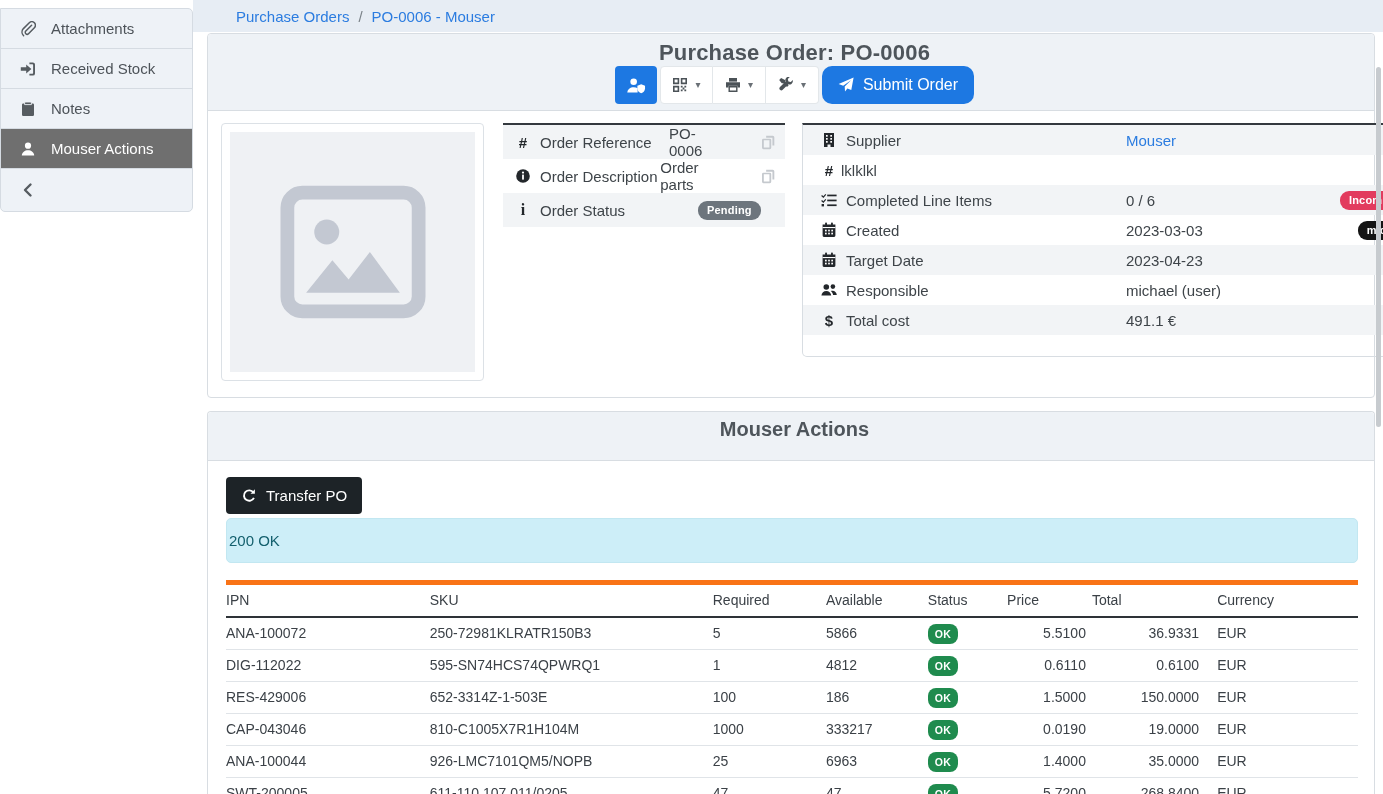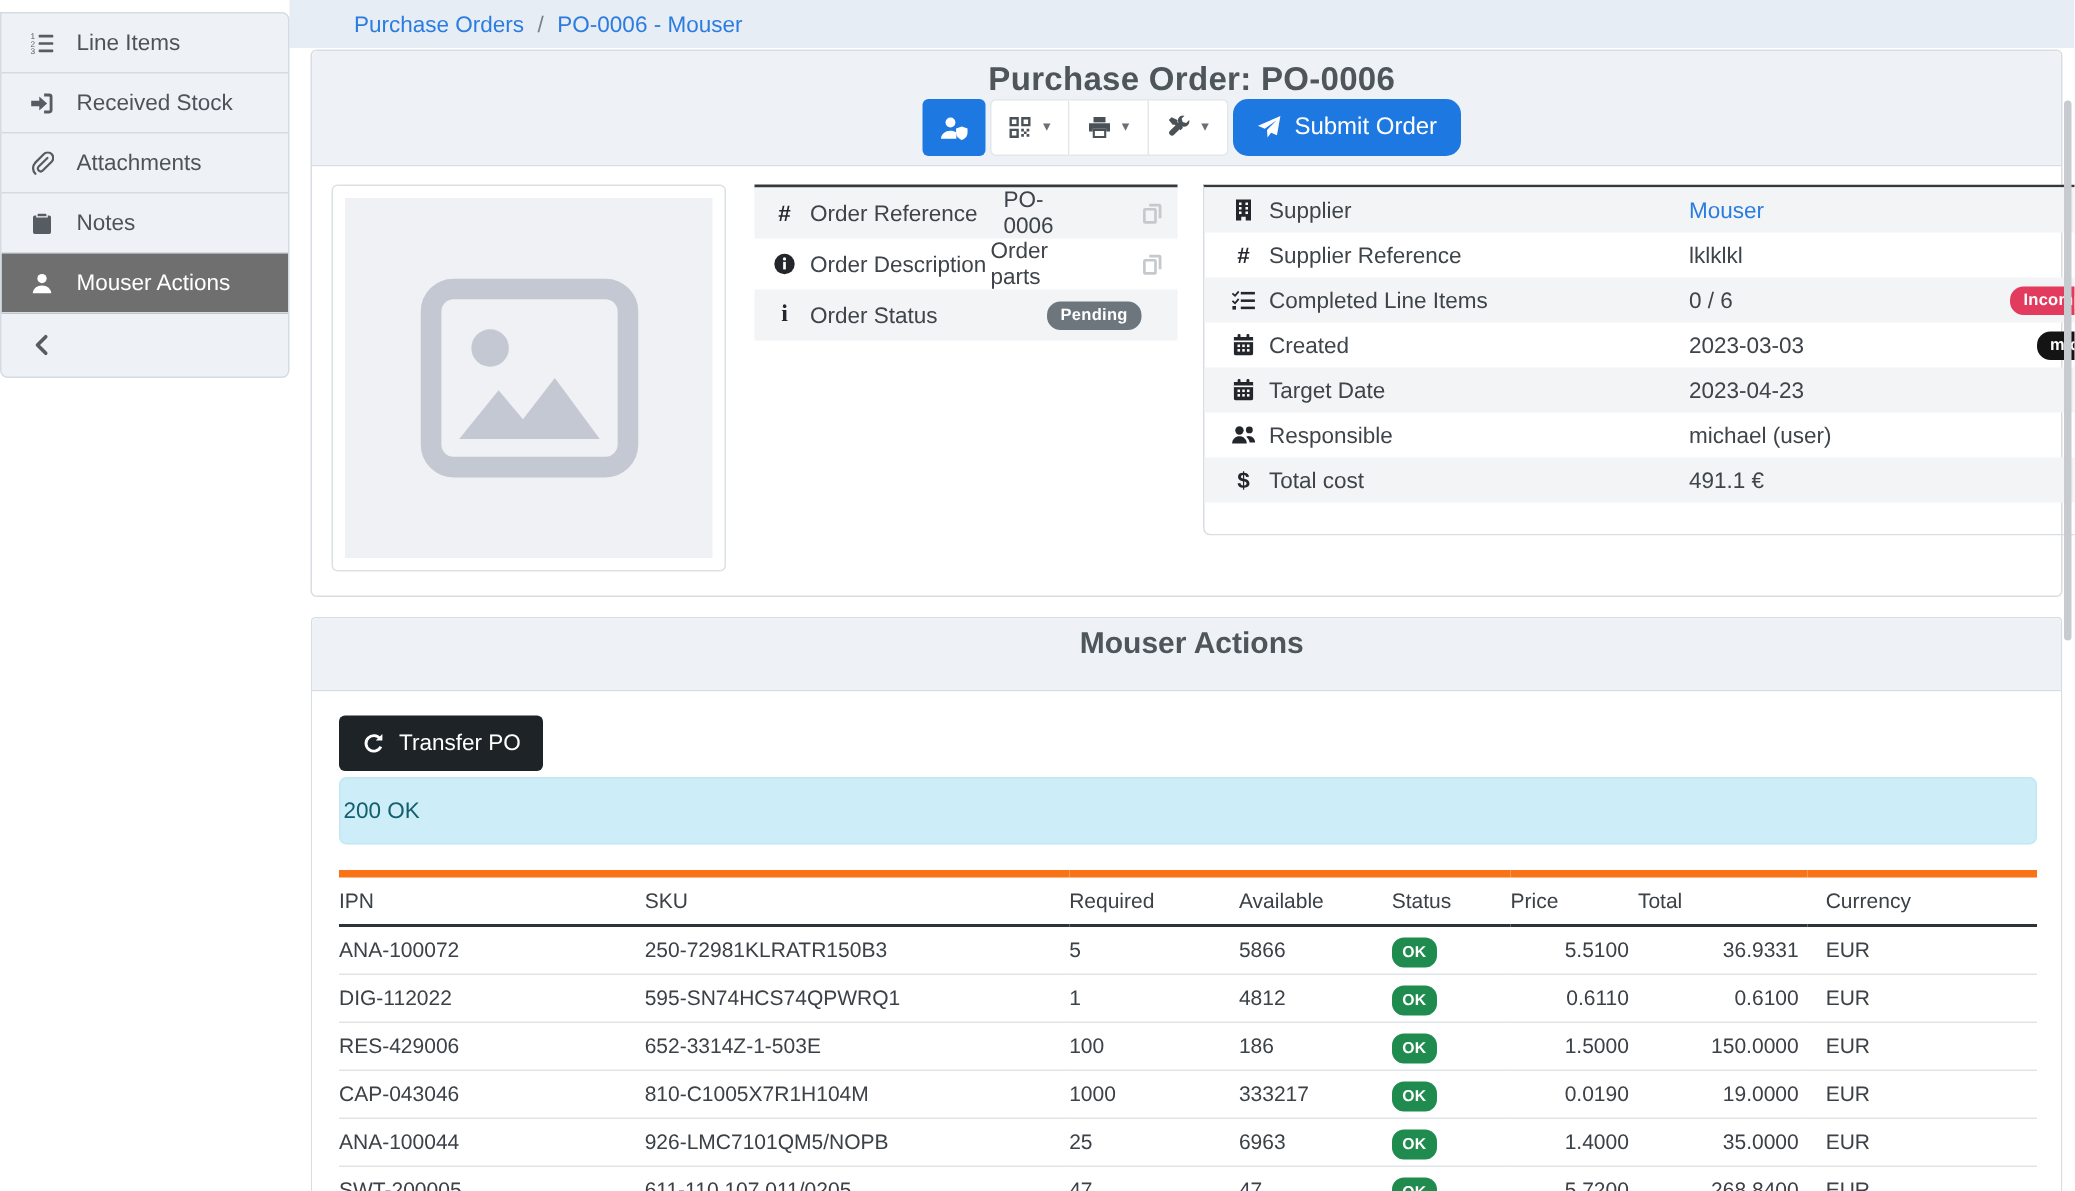--- a/index.html
+++ b/index.html
@@ -91,49 +91,36 @@
   .cur{padding-left:12px !important;}
   .ok-badge{padding:4px 7px;border-radius:8px;font-size:10.5px;}
 
   .scroll-thumb{position:absolute;right:2px;top:67px;width:5px;height:360px;border-radius:3px;background:#c7cbcf;cursor:grab;}
 </style>
 </head>
 <body>
 
 <aside class="sidebar">
   <div class="sidebar-list">
-    <div class="sidebar-item">
+      <div class="sidebar-item">
         <span class="icon">
-          <svg viewBox="0 0 16 16" fill="currentColor">
-            <text x="0.4" y="5" font-size="5.5">1</text>
-            <text x="0.4" y="10" font-size="5.5">2</text>
-            <text x="0.4" y="15" font-size="5.5">3</text>
-            <rect x="5.8" y="2.2" width="9.7" height="1.8" rx="0.4"></rect>
-            <rect x="5.8" y="7.1" width="9.7" height="1.8" rx="0.4"></rect>
-            <rect x="5.8" y="12" width="9.7" height="1.8" rx="0.4"></rect>
+          <svg viewBox="0 0 16 16" fill="none" stroke="currentColor" stroke-width="1.5" stroke-linecap="round">
+            <path d="M11.6 4.3 5.8 10a1.9 1.9 0 1 0 2.7 2.7l5.9-5.9a3.6 3.6 0 0 0-5.1-5.1L3.4 7.6a5.2 5.2 0 0 0 .2 7.2"></path>
           </svg>
         </span>
-        <span>Line Items</span>
+        <span>Attachments</span>
       </div>
       <div class="sidebar-item">
         <span class="icon">
           <svg viewBox="0 0 16 16" fill="currentColor">
             <path d="M0.8 6.2h5.4V3.4L11.4 8l-5.2 4.6V9.8H0.8z"></path>
             <path d="M9.4 1.4h3.4A2.2 2.2 0 0 1 15 3.6v8.8a2.2 2.2 0 0 1-2.2 2.2H9.4v-1.9h3.1a.6.6 0 0 0 .6-.6V3.9a.6.6 0 0 0-.6-.6H9.4z"></path>
           </svg>
         </span>
         <span>Received Stock</span>
-      </div>
-      <div class="sidebar-item">
-        <span class="icon">
-          <svg viewBox="0 0 16 16" fill="none" stroke="currentColor" stroke-width="1.5" stroke-linecap="round">
-            <path d="M11.6 4.3 5.8 10a1.9 1.9 0 1 0 2.7 2.7l5.9-5.9a3.6 3.6 0 0 0-5.1-5.1L3.4 7.6a5.2 5.2 0 0 0 .2 7.2"></path>
-          </svg>
-        </span>
-        <span>Attachments</span>
       </div>
       <div class="sidebar-item">
         <span class="icon">
           <svg viewBox="0 0 16 16" fill="currentColor">
             <path d="M3.2 2.6h9.6A1.2 1.2 0 0 1 14 3.8v10A1.2 1.2 0 0 1 12.8 15H3.2A1.2 1.2 0 0 1 2 13.8v-10a1.2 1.2 0 0 1 1.2-1.2z"></path>
             <path d="M5.6 1h4.8a1 1 0 0 1 1 1v1.6H4.6V2a1 1 0 0 1 1-1z" stroke="#eef2f7" stroke-width="0.9"></path>
           </svg>
         </span>
         <span>Notes</span>
       </div>
@@ -293,21 +280,20 @@
                     <path d="M5.5.8h7A1.7 1.7 0 0 1 14.2 2.5v8.7h-2V2.8H5.5z"></path>
                     <path d="M2.6 3.9h6.8a1.5 1.5 0 0 1 1.5 1.5v8.2a1.5 1.5 0 0 1-1.5 1.5H2.6a1.5 1.5 0 0 1-1.5-1.5V5.4a1.5 1.5 0 0 1 1.5-1.5zm.4 1.8v7.5h6V5.7z"></path>
                   </svg>
                 </span>
               </span>
             </div>
             <div class="detail-row">
               <span class="icon">
                 <span class="tglyph">#</span>
               </span>
-              <span class="detail-label">Supplier Reference</span>
               <span class="detail-value">lklklkl</span>
               <span class="tail-wrap">
                 <span class="copy-btn">
                   <svg viewBox="0 0 16 16" fill="currentColor">
                     <path d="M5.5.8h7A1.7 1.7 0 0 1 14.2 2.5v8.7h-2V2.8H5.5z"></path>
                     <path d="M2.6 3.9h6.8a1.5 1.5 0 0 1 1.5 1.5v8.2a1.5 1.5 0 0 1-1.5 1.5H2.6a1.5 1.5 0 0 1-1.5-1.5V5.4a1.5 1.5 0 0 1 1.5-1.5zm.4 1.8v7.5h6V5.7z"></path>
                   </svg>
                 </span>
               </span>
             </div>

